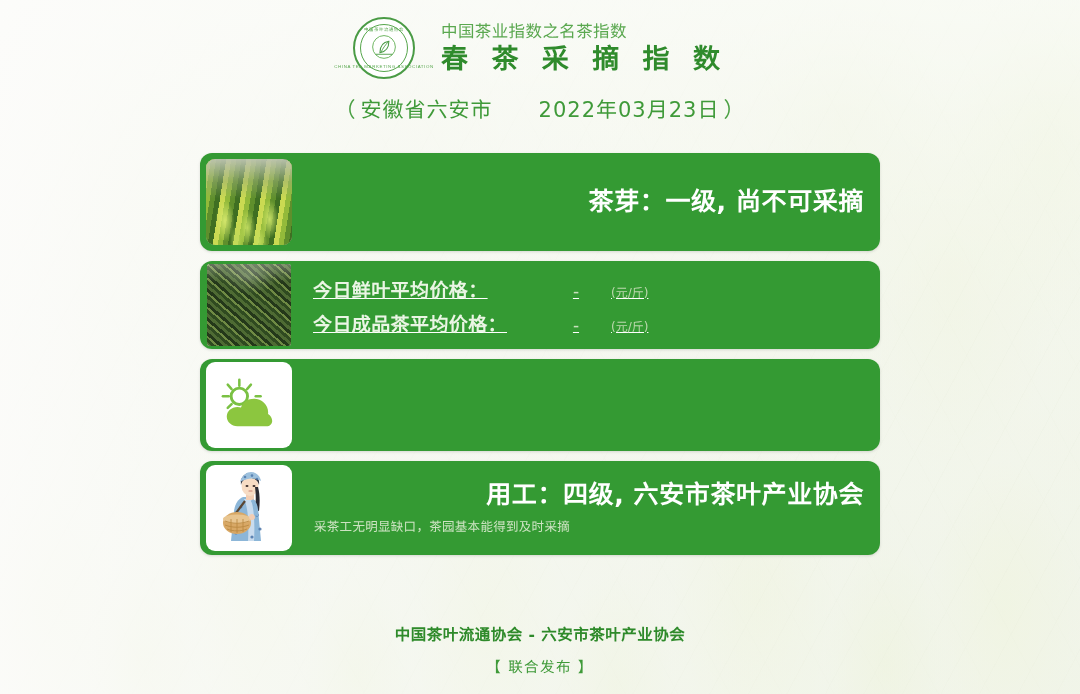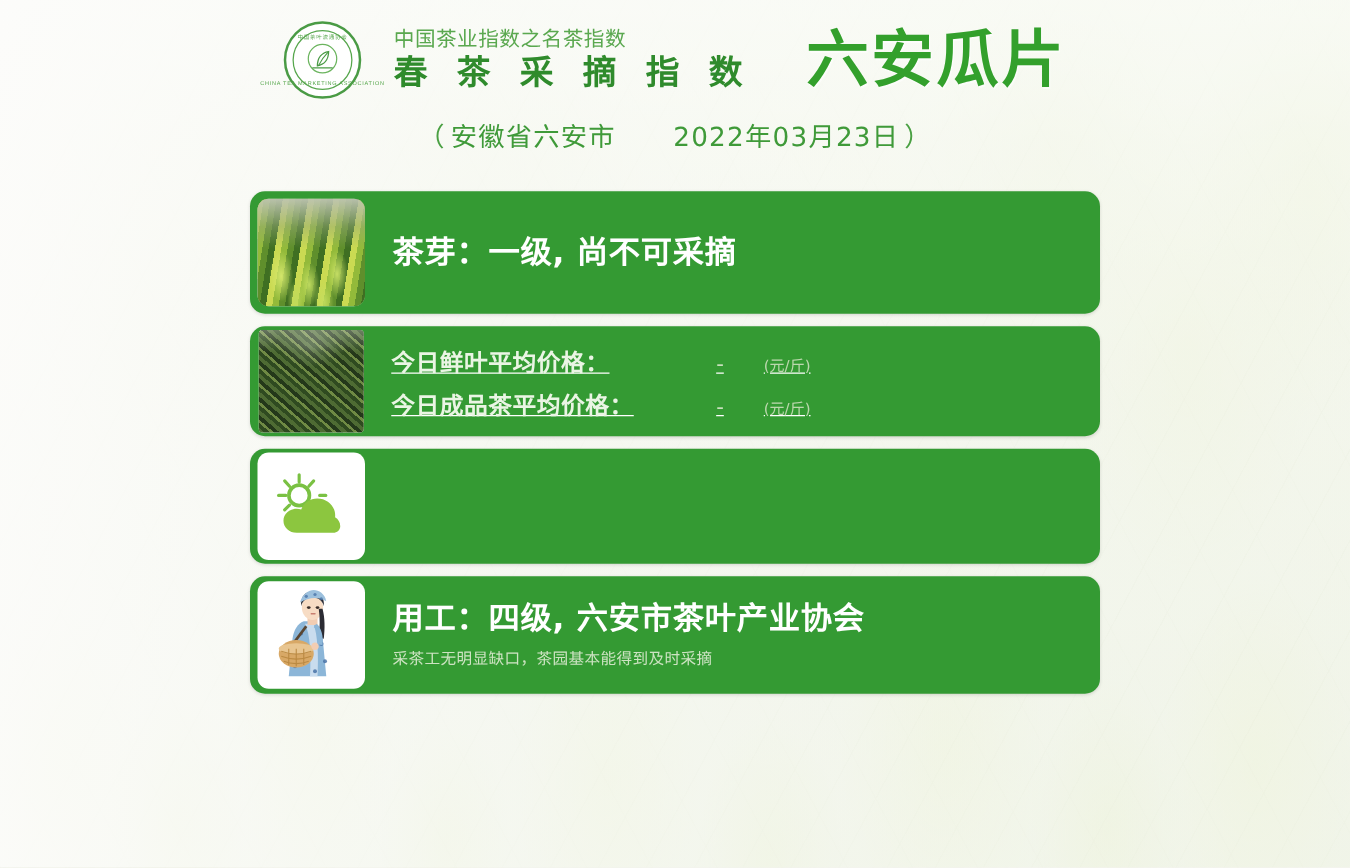--- a/index.html
+++ b/index.html
@@ -265,20 +265,21 @@
     padding-right: 16px;
     color: #ffffff;
   }
   .card-headline {
     font-size: 25px;
     font-weight: bold;
     letter-spacing: 0.6px;
     color: #ffffff;
     line-height: 1.15;
     font-family: "DejaVu Sans", "Liberation Sans", sans-serif;
+    text-align: right;
   }
   .card-sub {
     margin-top: 7px;
     font-size: 12.5px;
     color: #cde3c2;
     letter-spacing: 0.3px;
     font-family: "DejaVu Sans", "Liberation Sans", sans-serif;
   }
 
   
@@ -354,21 +355,20 @@
           <path d="M6 25h20" stroke="#4a9b45" stroke-width="1.1" fill="none"></path>
         </svg>
         <div class="seal-arc bottom">CHINA TEA MARKETING ASSOCIATION</div>
       </div>
 
       <div class="title-stack">
         <div class="title-small">中国茶业指数之名茶指数</div>
         <div class="title-big">春 茶 采 摘 指 数</div>
       </div>
 
-      <div class="brand">六安瓜片</div>
     </div>
 
     <div class="subline">
       <span class="paren">（</span><span class="region">安徽省六安市</span><span class="date">2022年03月23日</span><span class="paren">）</span>
     </div>
   </div>
 
   <div class="cards">
 
     <div class="card card-bud">
@@ -474,14 +474,18 @@
         </svg>
       </div>
       <div class="card-body">
         <div class="card-headline">用工：四级, 六安市茶叶产业协会</div>
         <div class="card-sub">采茶工无明显缺口，茶园基本能得到及时采摘</div>
       </div>
     </div>
 
   </div>
 
+  <div class="footer">
+    <div class="footer-orgs">中国茶叶流通协会 - 六安市茶叶产业协会</div>
+    <div class="footer-release">【 联合发布 】</div>
+  </div>
 
 </div>
 
 </body></html>

